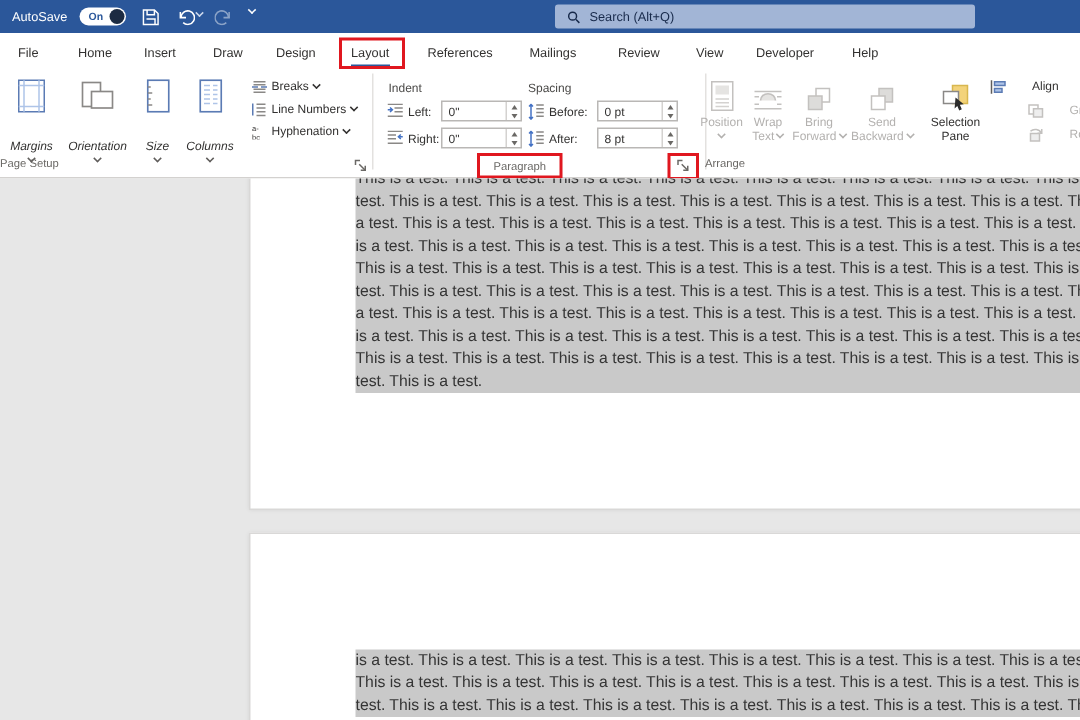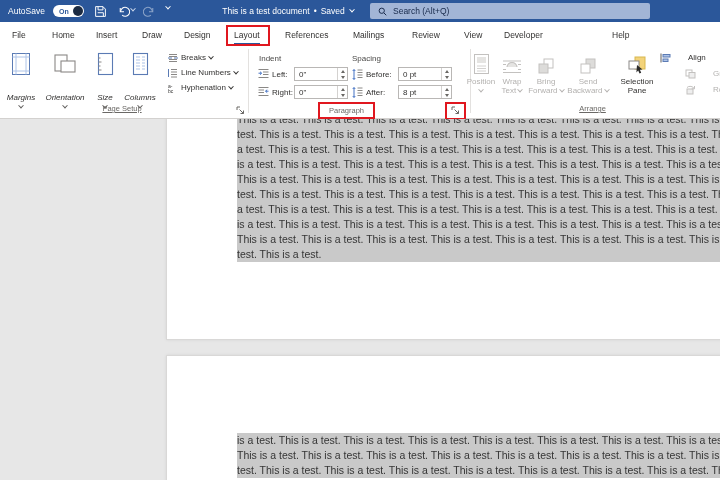--- a/index.html
+++ b/index.html
@@ -31,26 +31,26 @@
   .searchbox{position:absolute;left:370px;top:3px;width:280px;height:16px;background:#a2b5d6;border-radius:2px;display:flex;align-items:center;color:#17294a;font-size:8.5px;}
   .searchbox svg{margin:0 6px 0 8px;}
 
   
   .tabrow{position:absolute;left:0;top:22px;width:720px;height:25px;background:#fff;}
   .tab{position:absolute;top:0;height:25px;display:flex;align-items:center;font-size:8.5px;color:var(--ink);}
   .tab.sel{font-weight:normal;}
   .tab.sel::after{content:"";position:absolute;left:0;right:0;bottom:2px;height:2px;background:var(--accent);}
   .t0{left:12px;} .t1{left:52px;} .t2{left:96px;} .t3{left:142px;} .t4{left:184px;}
   .t5{left:234px;} .t6{left:285px;} .t7{left:353px;} .t8{left:412px;} .t9{left:464px;}
-  .t10{left:504px;} .t11{left:568px;margin-left:44px;}
+  .t10{left:504px;} .t11{left:568px;}
 
   
   .ribbon{position:absolute;left:0;top:47px;width:720px;height:72px;background:#fff;border-bottom:1px solid #d3d1cf;}
   .vsep{position:absolute;top:2px;height:64px;width:1px;background:#e3e1df;}
-  .glabel{position:absolute;top:57px;font-size:7.5px;color:var(--glabel);text-align:center;text-decoration:underline;}
+  .glabel{position:absolute;top:57px;font-size:7.5px;color:var(--glabel);}
   .bigbtn{position:absolute;top:2px;height:48px;text-align:center;color:var(--ink);font-size:8px;}
   .bigbtn .bicon{height:27px;display:flex;align-items:flex-end;justify-content:center;}
   .bigbtn .blabel{margin-top:17px;line-height:9px;font-style:italic;}
   .bigbtn .chev{margin-top:2px;color:#5f5d5b;}
   .smallbtn{position:absolute;display:flex;align-items:center;gap:3px;font-size:8px;color:var(--ink);height:11px;}
   .seclabel{position:absolute;font-size:8px;color:#4a4947;}
   .fieldrow{position:absolute;display:flex;align-items:center;font-size:8px;color:var(--ink);}
   .fieldrow .ficon{margin-right:3px;display:flex;}
   .numbox{position:absolute;width:54px;height:14px;border:1px solid #b9b7b5;background:#fff;display:flex;font-size:8px;color:var(--ink);}
   .numbox .nval{flex:1;padding:2px 0 0 4px;}
@@ -102,26 +102,20 @@
   <span class="undo-chev chev"></span>
   <span class="tb-icon redo-ic">
     <svg width="12" height="12" viewBox="0 0 16 16" fill="none" stroke="#fff" stroke-width="1.4">
       <path d="M13 4 v5 h-5"></path>
         <path d="M12.5 9 a6 6 0 1 0 -2 4.5"></path>
     </svg>
   </span>
   <span class="qat-ic">
     <span class="bar"></span><span class="chev" style="display:block;margin:0 auto;"></span>
   </span>
-  <span class="tb-item doc-title">
-    <span>This is a test document</span>
-    <span class="sep">•</span>
-    <span>Saved</span>
-    <span class="chev"></span>
-  </span>
   <span class="searchbox">
     <svg width="9" height="9" viewBox="0 0 12 12" fill="none" stroke="#17294a" stroke-width="1.3">
       <circle cx="5" cy="5" r="3.5"></circle>
         <path d="M8 8 L11 11"></path>
     </svg>
     <span>Search (Alt+Q)</span>
   </span>
 </div>
 
 <div class="tabrow">

